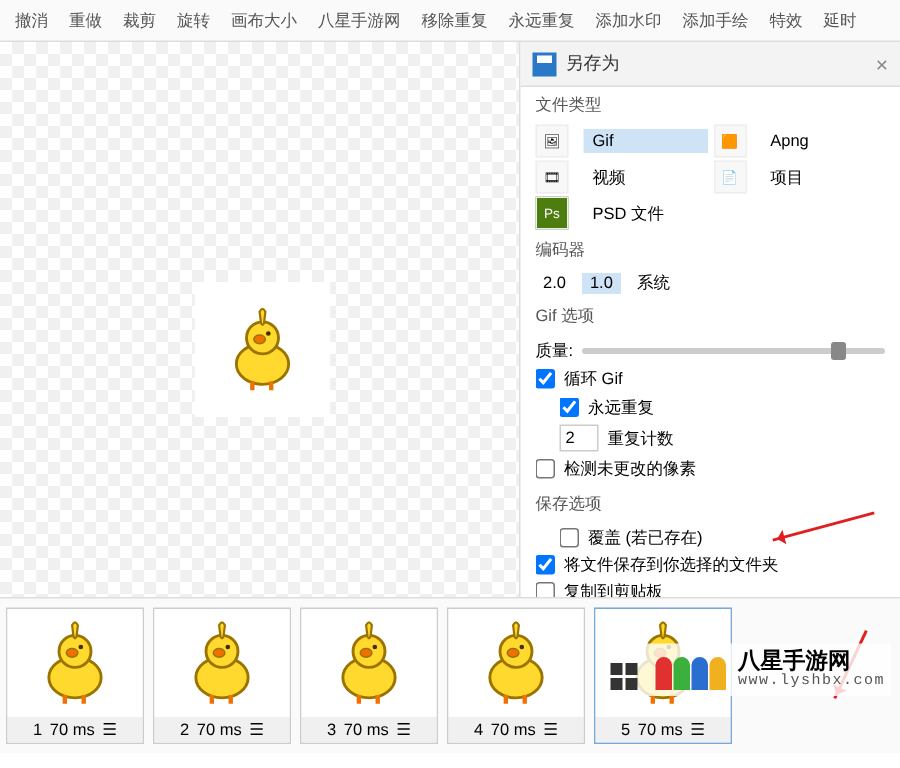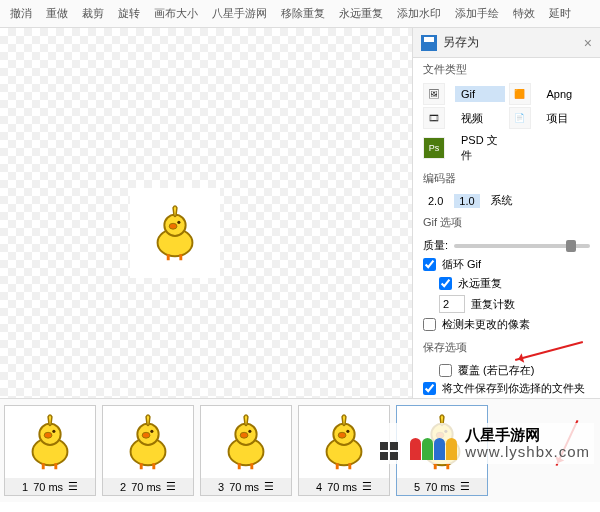--- a/index.html
+++ b/index.html
@@ -2,21 +2,21 @@
 <html><head>
 <meta charset="utf-8">
 <style>
 *{box-sizing:border-box;margin:0;padding:0;font-family:"Microsoft YaHei",Arial,sans-serif;font-size:11px;}
 body{width:600px;height:512px;overflow:hidden;background:#fff;position:relative;}
 .toolbar{display:flex;gap:2px;padding:2px 4px;border-bottom:1px solid #ddd;background:#fafafa;}
 .tbtn{padding:4px 6px;color:#555;cursor:pointer;}
 .main{display:flex;height:370px;}
 .canvas{flex:1;position:relative;background-image:linear-gradient(45deg,#f0f0f0 25%,transparent 25%),linear-gradient(-45deg,#f0f0f0 25%,transparent 25%),linear-gradient(45deg,transparent 75%,#f0f0f0 75%),linear-gradient(-45deg,transparent 75%,#f0f0f0 75%);background-size:16px 16px;background-position:0 0,0 8px,8px -8px,-8px 0;}
 .canvas-inner{position:absolute;left:130px;top:160px;width:90px;height:90px;background:#fff;display:flex;align-items:center;justify-content:center;}
-.sidebar{width:188px;background:#fff;border-left:1px solid #ddd;display:flex;flex-direction:column;overflow:hidden;}
+.sidebar{width:254px;background:#fff;border-left:1px solid #ddd;display:flex;flex-direction:column;overflow:hidden;}
 .sbhead{display:flex;align-items:center;gap:6px;padding:6px 8px;background:#f3f3f3;border-bottom:1px solid #ddd;}
 .save-icon{width:16px;height:16px;background:#2a78c8;position:relative;}
 .save-icon::after{content:"";position:absolute;top:2px;left:3px;width:10px;height:5px;background:#fff;}
 .sbhead .title{font-size:12px;color:#333;}
 .close{margin-left:auto;color:#888;cursor:pointer;font-size:14px;}
 .section-label{padding:4px 10px;color:#555;}
 .filetypes{display:grid;grid-template-columns:28px 1fr 28px 1fr;gap:2px 4px;padding:2px 10px;align-items:center;}
 .ft-icon{width:22px;height:22px;background:#f8f8f8;border:1px solid #eee;display:flex;align-items:center;justify-content:center;font-size:9px;}
 .ft-label{padding:2px 6px;cursor:pointer;}
 .ft-label.sel{background:#cfe3f7;}
@@ -37,21 +37,21 @@
 .frames{display:flex;gap:6px;padding:6px 4px;border-top:1px solid #ddd;background:#fafafa;overflow:hidden;}
 .frame{border:1px solid #ccc;background:#fff;width:92px;display:flex;flex-direction:column;}
 .frame.sel{background:#d6e6f5;border-color:#7aa9d6;}
 .frame-img{height:72px;display:flex;align-items:center;justify-content:center;background:#fff;}
 .frame-bar{display:flex;align-items:center;justify-content:center;gap:5px;padding:2px 0;background:#f0f0f0;font-size:10px;}
 .watermark{position:absolute;right:6px;bottom:48px;display:flex;align-items:flex-end;gap:8px;background:rgba(255,255,255,0.8);padding:4px;}
 .wlogo{display:flex;gap:1px;}
 .wlogo span{width:11px;height:22px;border-radius:6px 6px 0 0;}
 .wtext{display:flex;flex-direction:column;line-height:1.1;}
 .wtext .big{font-size:15px;font-weight:bold;}
-.wtext .small{font-size:15px;letter-spacing:1px;color:#555;}
+.wtext .small{font-size:10px;letter-spacing:1px;color:#555;font-family:Liberation Mono, monospace;}
 .wgrid{display:grid;grid-template-columns:8px 8px;grid-template-rows:8px 8px;gap:2px;margin-right:4px;}
 .wgrid span{background:#333;}
 .duck{width:62px;height:62px;}
 </style>
 </head>
 <body>
 
 <div class="toolbar" id="toolbar">
     <div class="tbtn">撤消</div>
     <div class="tbtn">重做</div>

